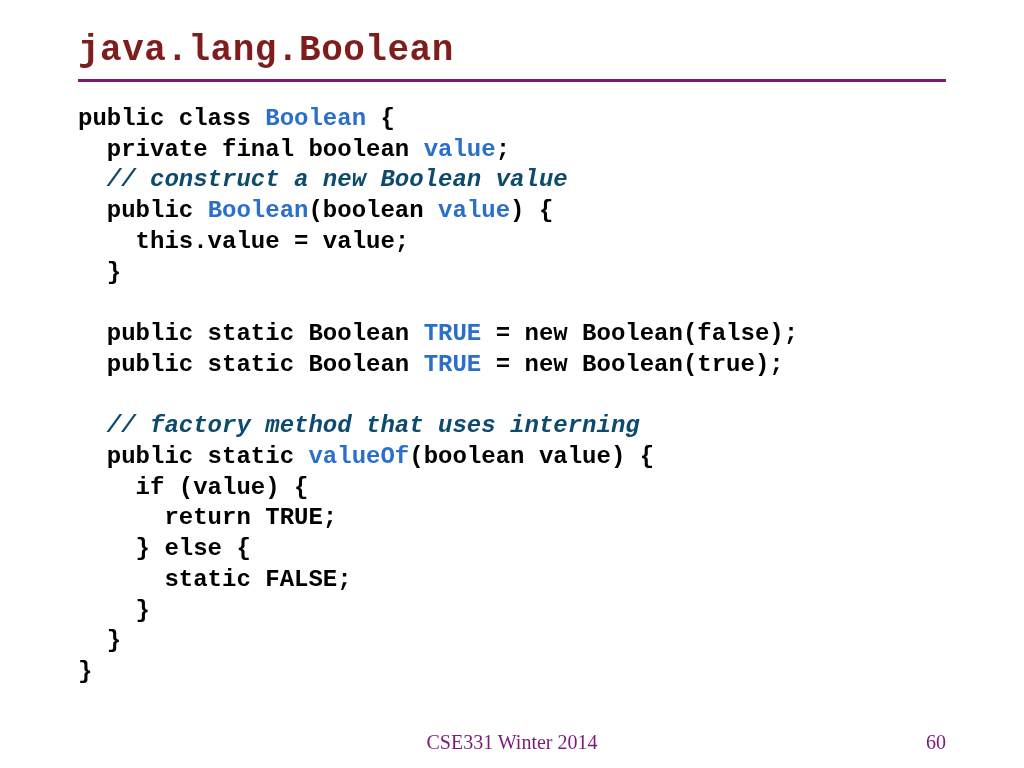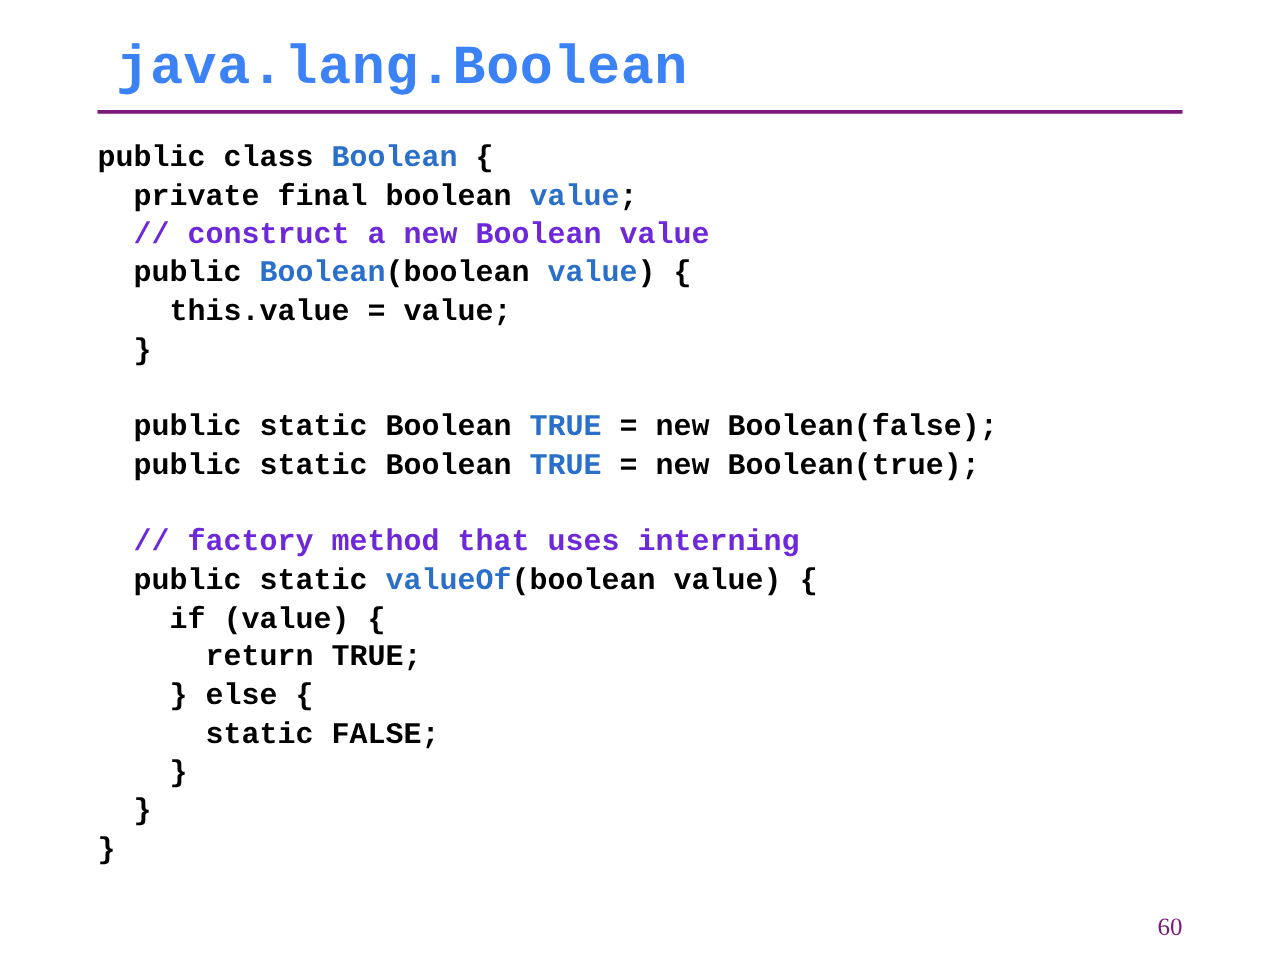--- a/index.html
+++ b/index.html
@@ -16,24 +16,23 @@
     width: 100%;
     height: 100%;
     position: relative;
   }
   .title-block {
     margin-bottom: 6px;
   }
   .title-line1 {
     font-family: "Courier New", Courier, monospace;
     font-weight: bold;
-    font-size: 44px;
-    color: #3b82f6;
+    font-size: 36px;
+    color: #7f1d1d;
     letter-spacing: 0.5px;
-    margin-left: 15px;
   }
   .title-line2 {
     font-size: 34px;
     color: #7b1a7b;
     font-weight: normal;
     font-family: Arial, Helvetica, sans-serif;
     margin-top: -2px;
   }
   .hr {
     border: none;
@@ -43,21 +42,21 @@
   }
   .code {
     font-family: "Courier New", Courier, monospace;
     font-weight: bold;
     font-size: 24px;
     line-height: 1.28;
     white-space: pre;
     color: #000000;
   }
   .kw-blue { color: #2a6fc9; text-align: right; }
-  .kw-purple { color: #6d28d9; }
+  .kw-purple { color: #0c4a6e; font-style: italic; }
   .footer {
     position: absolute;
     bottom: 14px;
     left: 0;
     width: 100%;
     display: flex;
     justify-content: space-between;
     padding: 0 78px 0 0;
     font-family: "Times New Roman", Times, serif;
     font-size: 20px;
@@ -97,16 +96,17 @@
 <span>  public static </span><span class="kw-blue">valueOf</span><span>(boolean value) {</span>
 <span>    if (value) {</span>
 <span>      return TRUE;</span>
 <span>    } else {</span>
 <span>      static FALSE;</span>
 <span>    }</span>
 <span>  }</span>
 <span>}</span></div>
 
   <div class="footer">
+    <span class="course">CSE331 Winter 2014</span>
     <span class="pagenum">60</span>
   </div>
 
 </div>
 
 </body></html>

